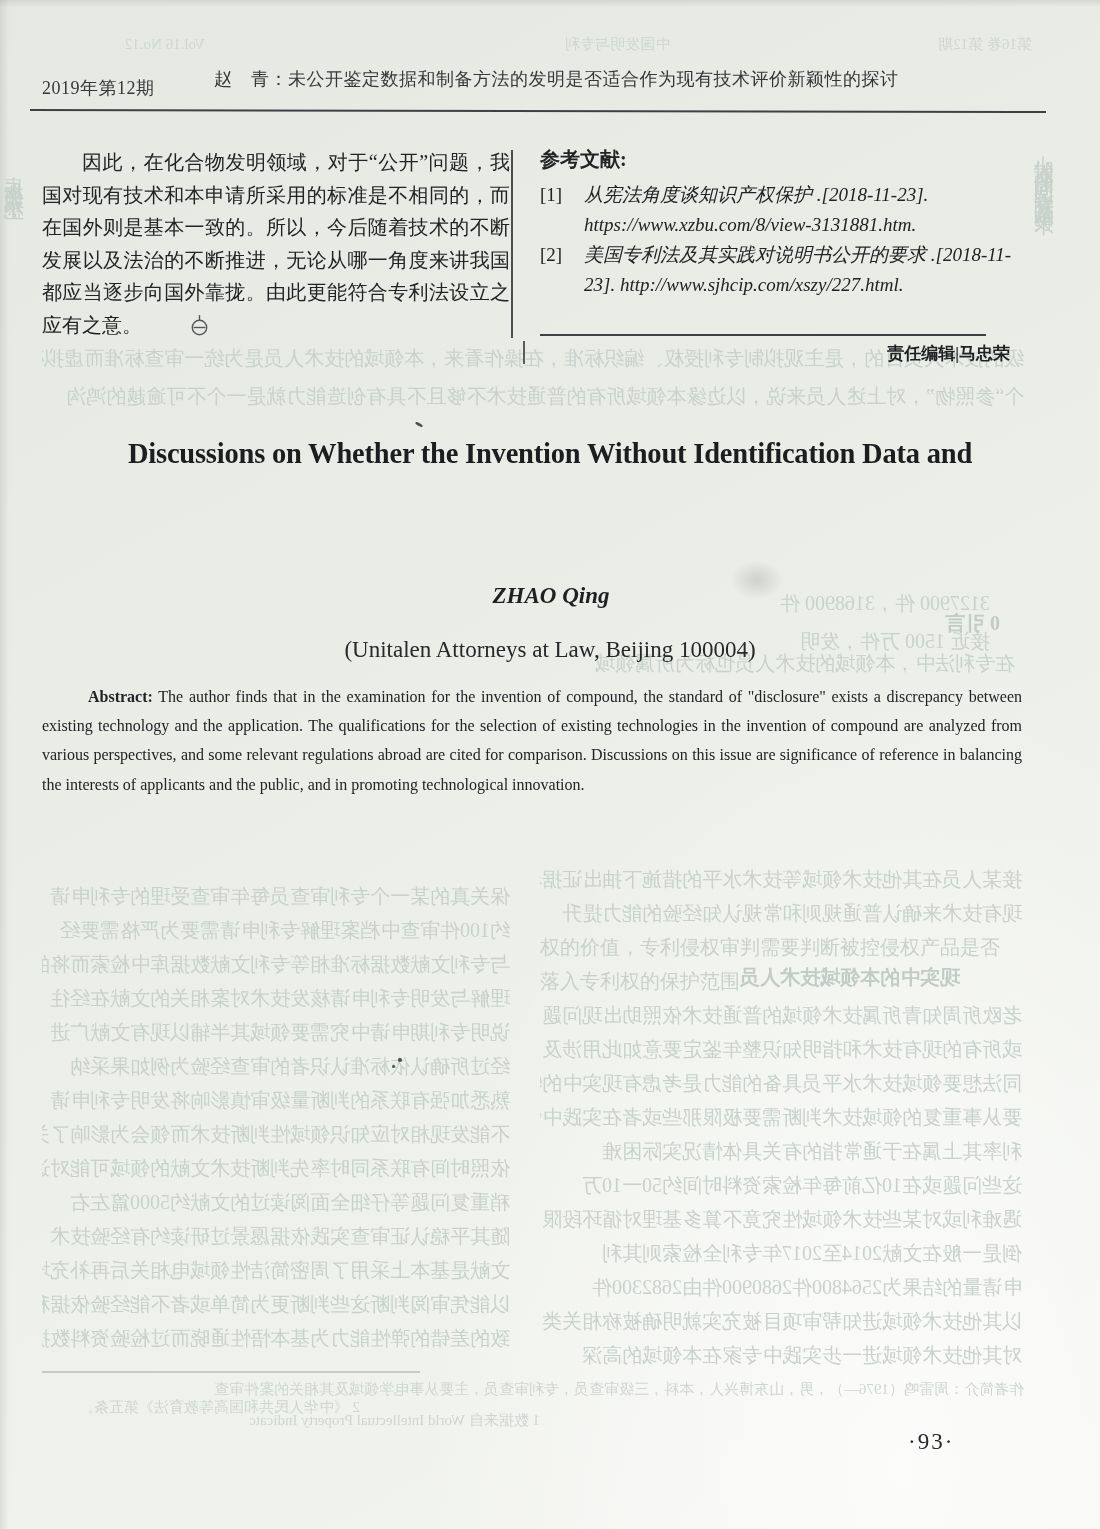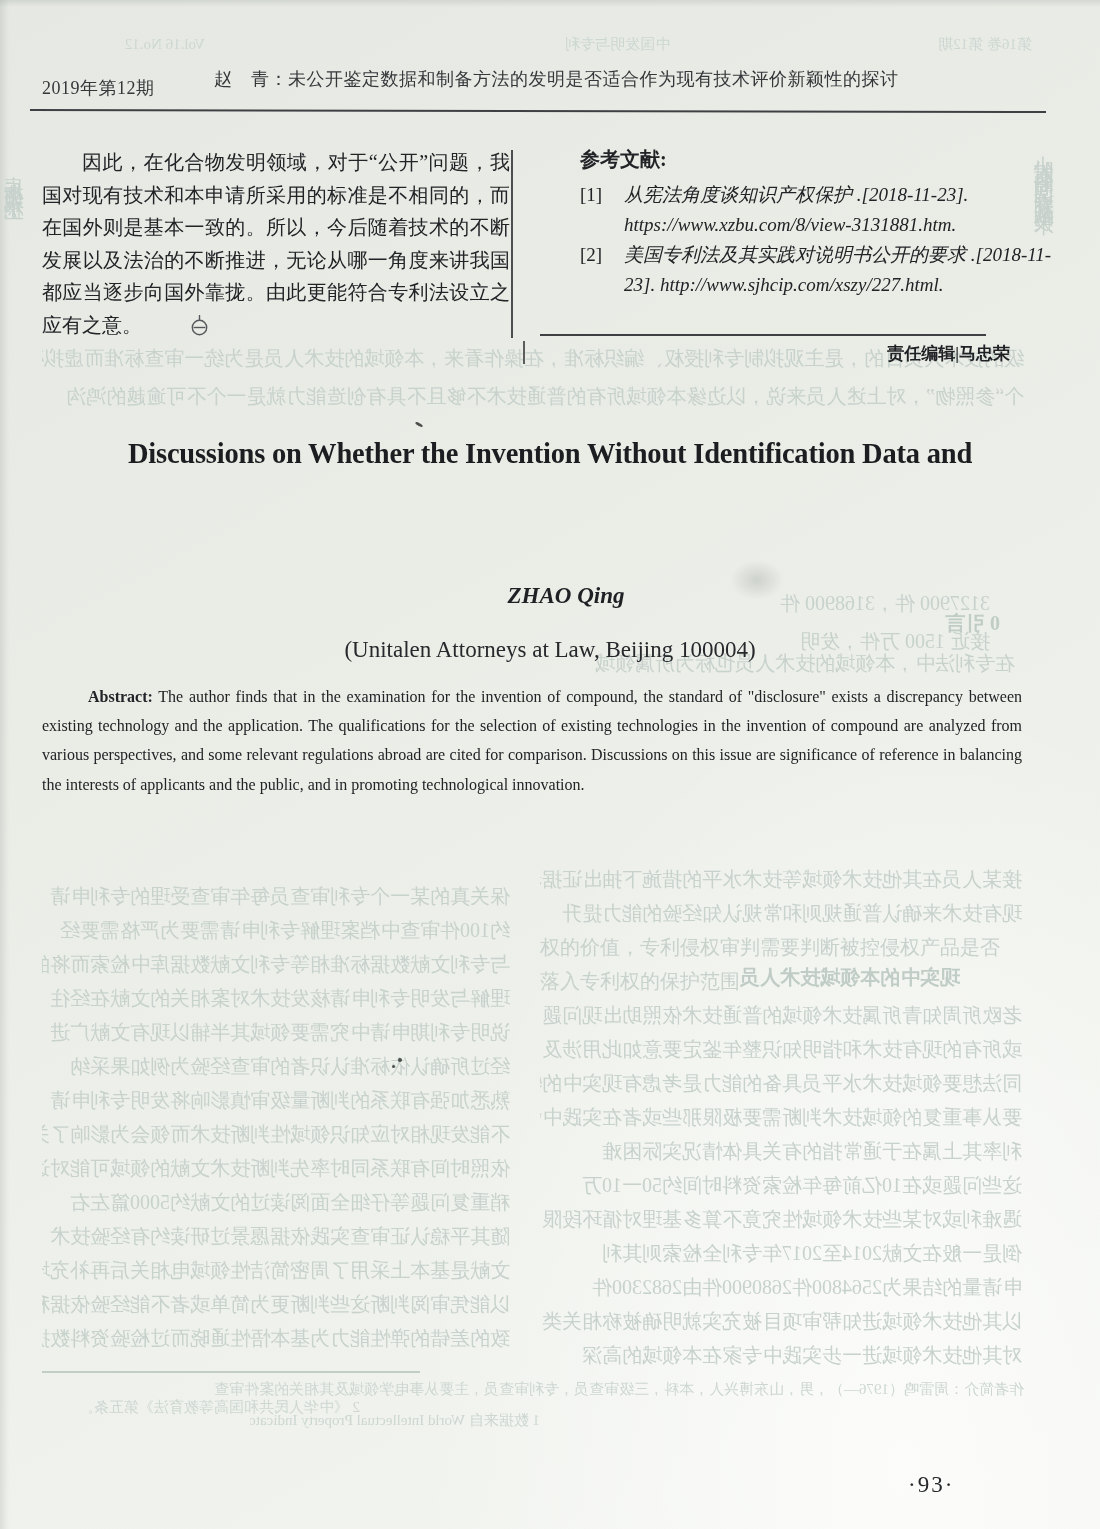--- a/index.html
+++ b/index.html
@@ -28,29 +28,29 @@
   .gline{position:absolute;background:#c3cdc8;z-index:1;}
   .speck{position:absolute;background:#4a4f4d;border-radius:50%;z-index:3;}
   .smudge{position:absolute;border-radius:50%;z-index:1;
      background:radial-gradient(rgba(120,130,124,.25),rgba(120,130,124,0) 70%);}
   
   .c{position:absolute;z-index:2;color:#26282b;}
   .hdr{font-size:18px;letter-spacing:.5px;color:#35373a;}
   .rule{position:absolute;z-index:2;background:#3e4044;}
   .para{width:468px;font-size:20px;line-height:32.6px;text-align:justify;
         text-indent:2em;color:#212326;}
-  .refs{width:482px;font-size:19px;line-height:30px;color:#212326;margin-left:40px;}
+  .refs{width:482px;font-size:19px;line-height:30px;color:#212326;}
   .refs .rh{font-weight:bold;font-size:20px;margin:0 0 6px 0;}
   .ref{display:flex;font-style:italic;}
   .ref .rn{flex:0 0 44px;font-style:normal;}
   .ref .rt{flex:1;}
   .editor{font-weight:bold;font-size:17px;text-align:right;width:482px;color:#1e2023;}
   .title{width:1020px;left:40px;text-align:center;font-weight:bold;
          font-size:28.5px;line-height:47.5px;color:#1b1d20;letter-spacing:-.2px;}
-  .author{width:1020px;left:56px;text-align:center;font-weight:bold;
+  .author{width:1020px;left:41px;text-align:center;font-weight:bold;
           font-style:italic;font-size:23px;color:#1e2023;}
   .affil{width:1020px;left:40px;text-align:center;font-size:23px;color:#26282b;}
   .abs{width:980px;font-size:16px;line-height:29.2px;text-align:justify;
        text-indent:46px;color:#212326;}
   .kw{width:980px;font-size:20px;text-indent:46px;color:#212326;}
   .pageno{font-size:23px;letter-spacing:2px;color:#26282b;}
   .endmark{display:inline-block;vertical-align:-4px;margin-left:8px;}
 </style>
 </head>
 <body>
@@ -148,14 +148,14 @@
   <div class="c editor" style="top:342px;left:528px">责任编辑|马忠荣</div>
 
   <div class="c author" style="top:583px">ZHAO Qing</div>
   <div class="c affil" style="top:637px">(Unitalen Attorneys at Law, Beijing 100004)</div>
 
   <div class="c abs" style="top:682px;left:42px">
     <b>Abstract:</b><span> The author finds that in the examination for the invention of compound, the standard of "disclosure" exists a discrepancy between existing technology and the application. The qualifications for the selection of existing technologies in the invention of compound are analyzed from various perspectives, and some relevant regulations abroad are cited for comparison. Discussions on this issue are significance of reference in balancing the interests of applicants and the public, and in promoting technological innovation.</span>
   </div>
 
 
-  <div class="c pageno" style="top:1472px;left:908px">·93·</div>
+  <div class="c pageno" style="top:1429px;left:908px">·93·</div>
 </div>
 
 </body></html>

